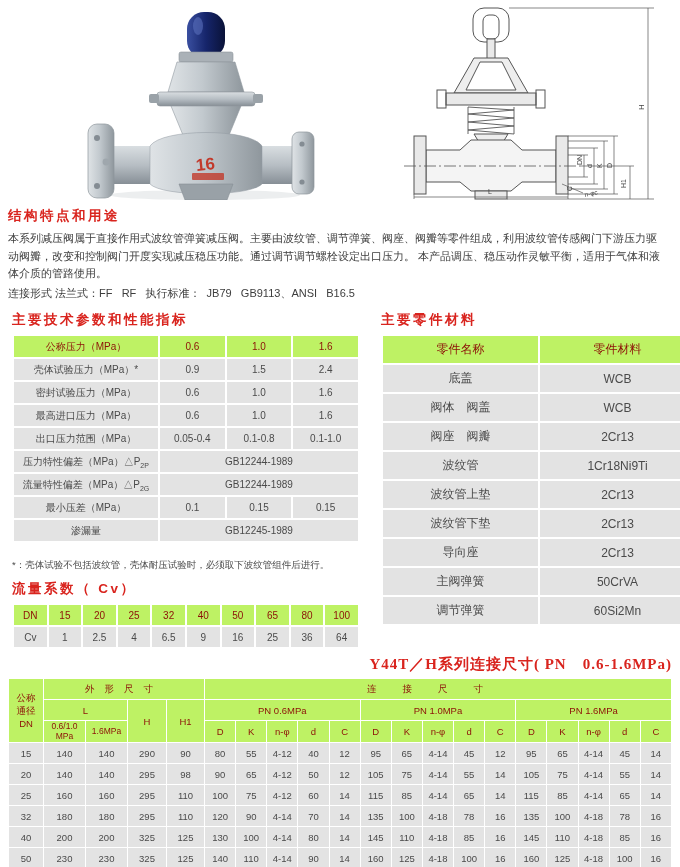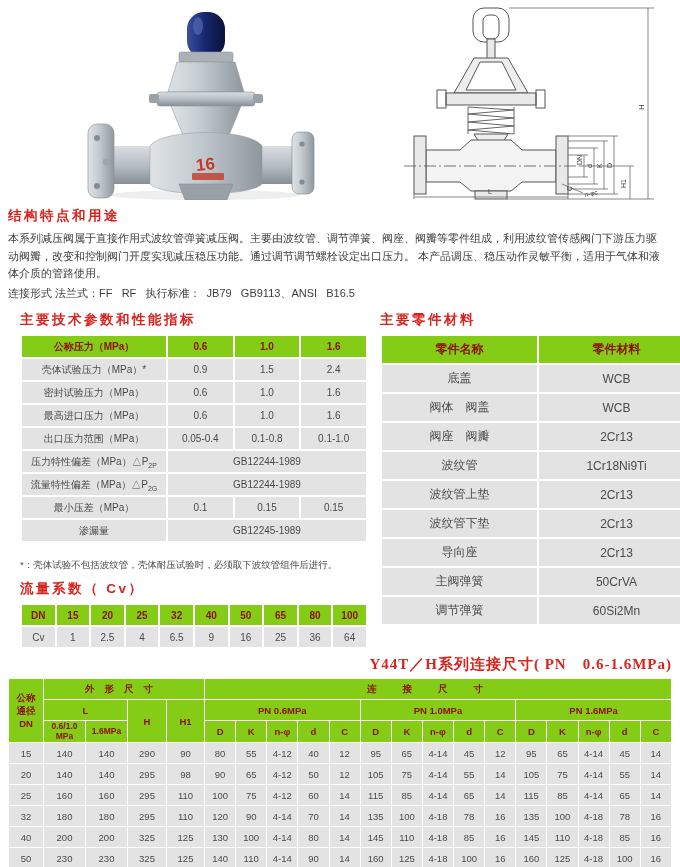--- a/index.html
+++ b/index.html
@@ -11,25 +11,25 @@
   .photo-wrap{width:352px;height:200px;}
   .drawing-wrap{width:292px;height:202px;margin-right:6px;}
 
   
   .sec-title{color:#d9241e;font-size:13.5px;font-weight:bold;letter-spacing:2.5px;margin:3px 0 5px 0;}
   .intro{padding:2px 16px 0 8px;}
   .intro p{margin:0;font-size:11px;line-height:1.6;color:#3d3d3d;white-space:pre-wrap;}
   .intro .conn{margin-top:2px;}
 
   
-  .middle{display:grid;grid-template-columns:348px 316px;column-gap:12px;padding:6px 4px 0 20px;}
+  .middle{display:grid;grid-template-columns:348px 316px;column-gap:21px;padding:6px 4px 0 12px;}
 
   table{border-collapse:separate;border-spacing:2px;table-layout:fixed;width:100%;}
   td,th{text-align:center;vertical-align:middle;padding:2px 1px;font-weight:normal;}
-  .red{background:#84cc16;color:#8c1007;font-weight:bold;}
+  .red{background:#bef264;color:#8c1007;font-weight:normal;}
   .g{background:#e3e3e3;color:#4a4a4a;}
 
   
   .tech-table{font-size:10px;}
   .tech-table td{height:17px;}
   .tech-table td.lbl{width:142px;}
   .footnote{font-size:9.5px;color:#4a4a4a;margin:16px 0 8px 0;}
 
   
   .cv-table{font-size:10px;margin-top:2px;}

